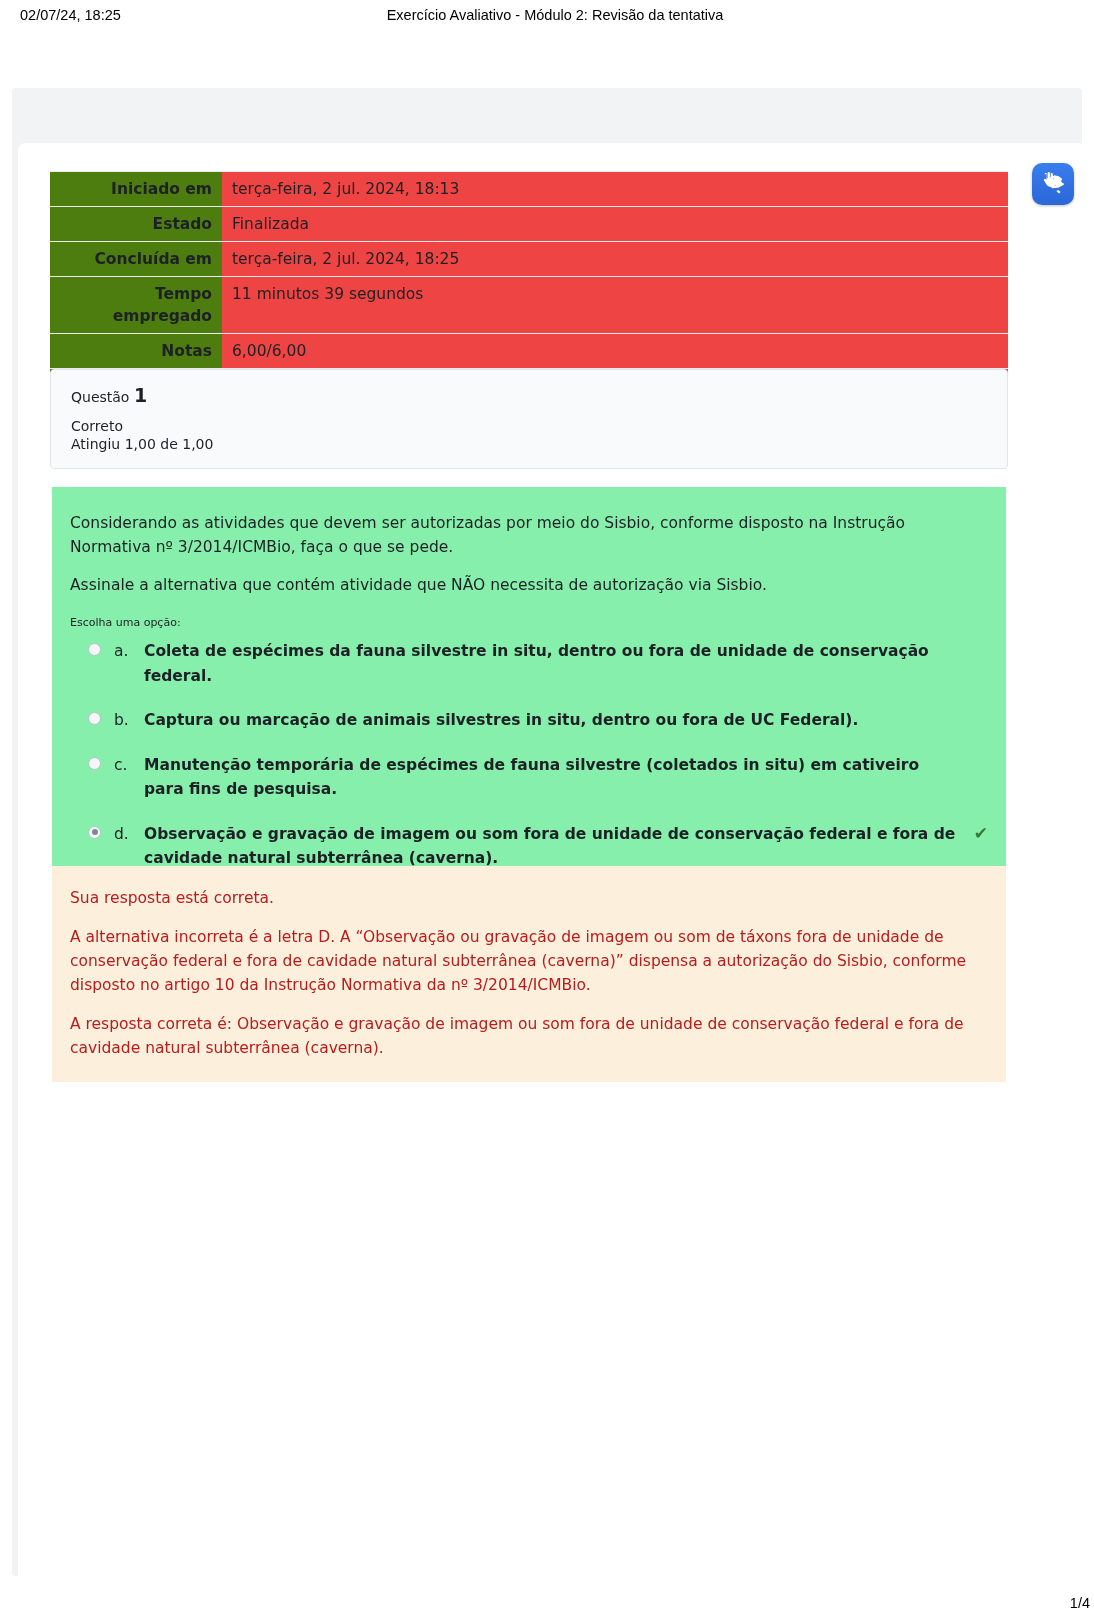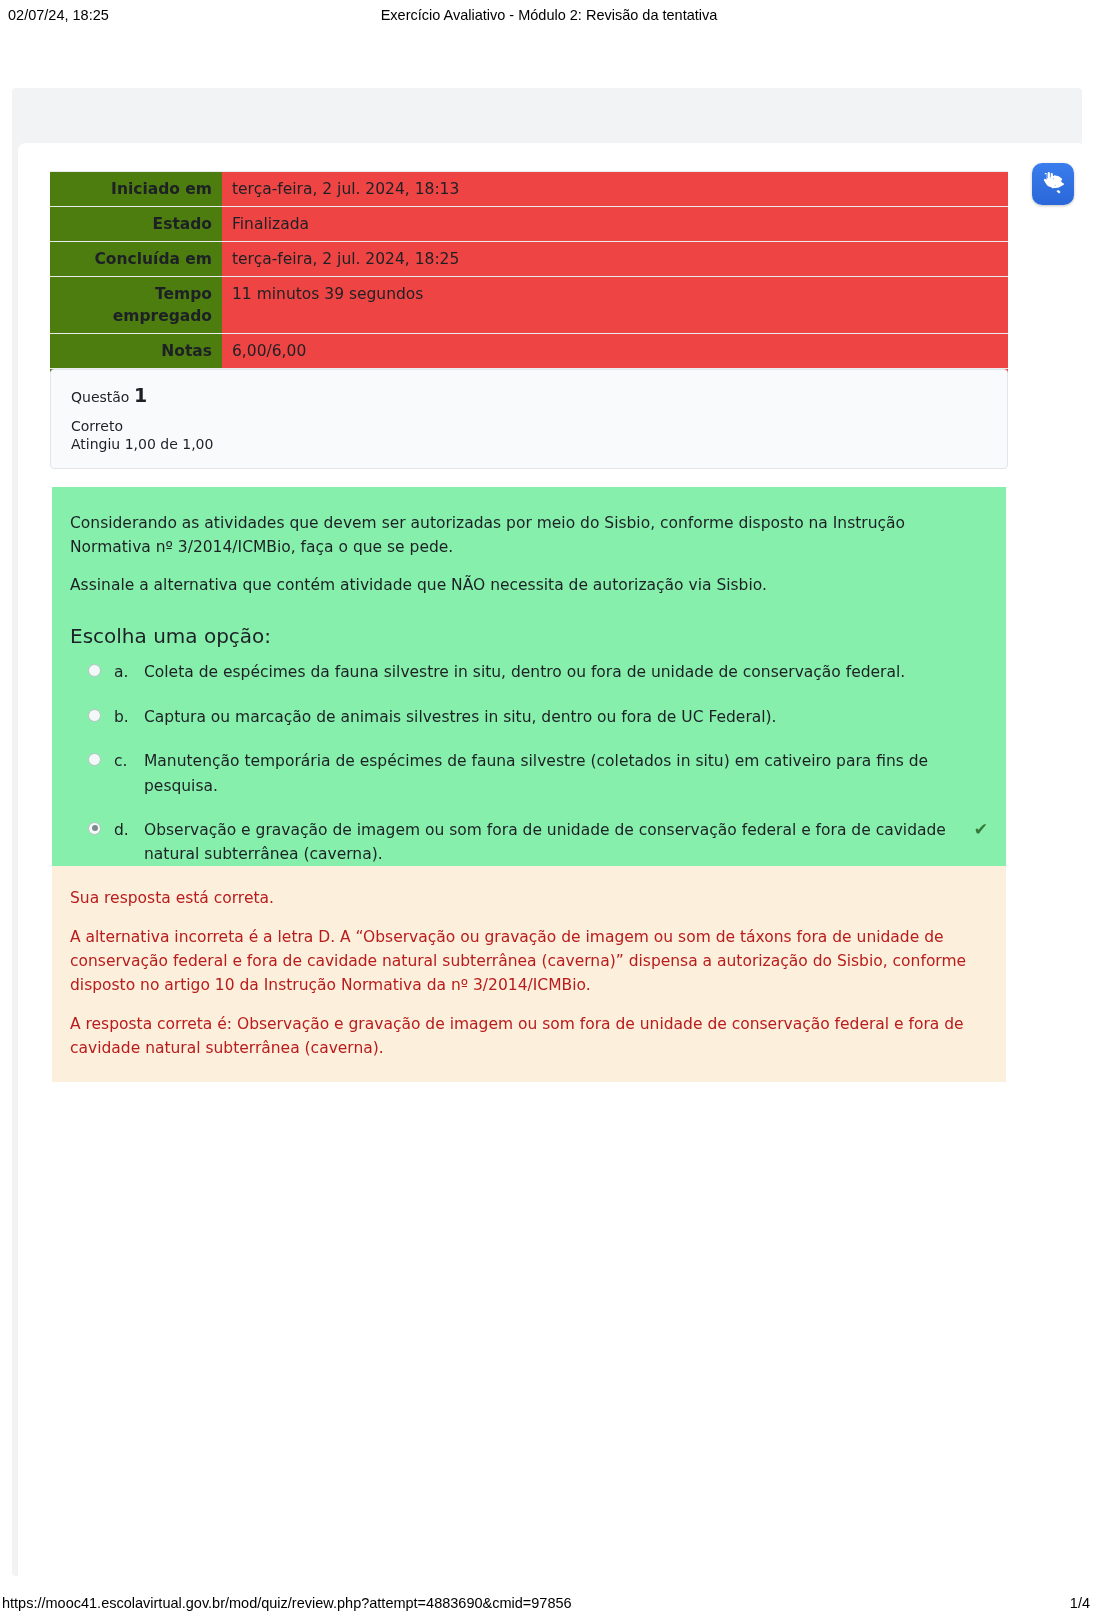--- a/index.html
+++ b/index.html
@@ -12,21 +12,21 @@
     height: 1623px;
     position: relative;
     font-family: "DejaVu Sans", "Liberation Sans", sans-serif;
     color: #1d2125;
     overflow: hidden;
   }
 
   
   .print-header {
     position: absolute;
-    top: 0; left: 4px; right: 0;
+    top: 0; left: 16px; right: 0;
     height: 30px;
     display: flex;
     align-items: center;
     font-size: 14.5px;
     color: #000;
     font-family: "Liberation Sans", sans-serif;
   }
   .print-header .ph-left  { position: absolute; left: 4px; }
   .print-header .ph-mid   { position: absolute; left: 0; right: 0; text-align: center; }
 
@@ -147,22 +147,22 @@
     background: #86efac;
     padding: 24px 18px 22px 18px;
     font-size: 15.5px;
     color: #1d2125;
     line-height: 1.55;
   }
   .qtext p { margin: 0 0 14px 0; }
   .qtext p:last-child { margin-bottom: 0; }
 
   .answer-prompt {
-    margin: 24px 0 8px 0;
-    font-size: 20px;
+    margin: 17px 0 8px 0;
+    font-size: 11px;
   }
 
   .answers { list-style: none; margin: 0; padding: 0; }
   .answers li {
     display: flex;
     align-items: flex-start;
     margin: 0 0 20px 0;
     position: relative;
     padding-left: 18px;
   }
@@ -192,20 +192,21 @@
   .ans-letter {
     flex: 0 0 auto;
     width: 30px;
     font-size: 15.5px;
   }
   .ans-text {
     flex: 1 1 auto;
     font-size: 15.5px;
     line-height: 1.58;
     padding-right: 24px;
+    font-weight: bold;
   }
   .correct-mark {
     position: absolute;
     right: 0;
     top: 1px;
     color: #357a38;
     font-size: 17px;
     line-height: 1.2;
   }
 
@@ -326,15 +327,14 @@
   </ul>
 </div>
 
 <div class="feedback">
   <p>Sua resposta está correta.</p>
   <p>A alternativa incorreta é a letra D. A “Observação ou gravação de imagem ou som de táxons fora de unidade de conservação federal e fora de cavidade natural subterrânea (caverna)” dispensa a autorização do Sisbio, conforme disposto no artigo 10 da Instrução Normativa da nº 3/2014/ICMBio.</p>
   <p>A resposta correta é: Observação e gravação de imagem ou som fora de unidade de conservação federal e fora de cavidade natural subterrânea (caverna).</p>
 </div>
 
 <div class="print-footer">
-  <span class="pf-left">https://mooc41.escolavirtual.gov.br/mod/quiz/review.php?attempt=4883690&amp;cmid=97856</span>
   <span class="pf-right">1/4</span>
 </div>
 
 </body></html>

